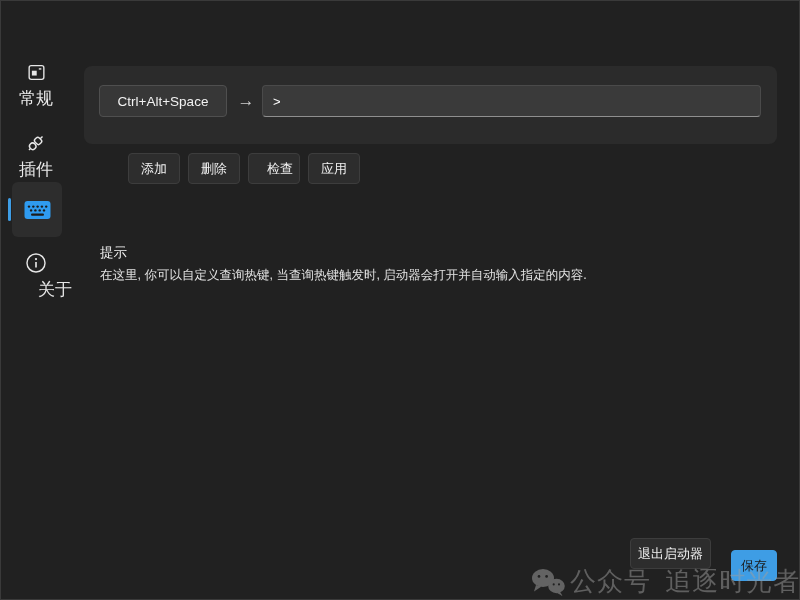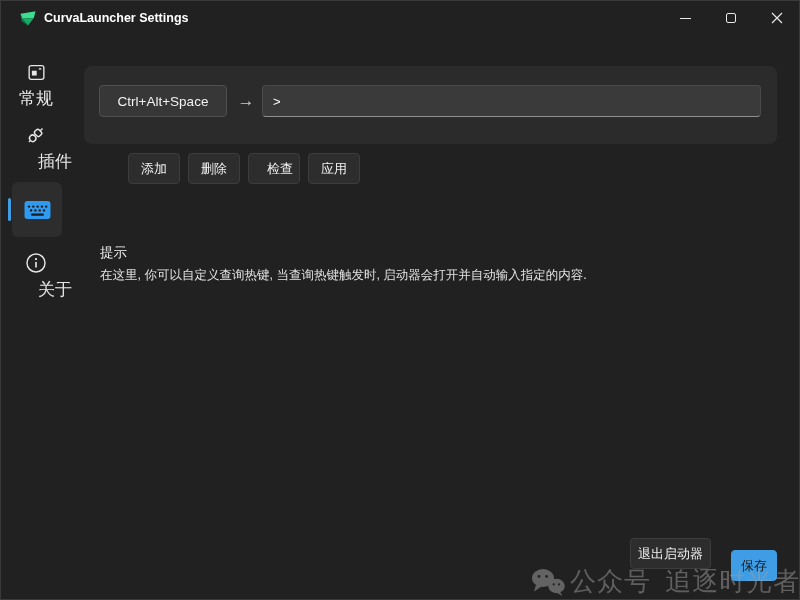--- a/index.html
+++ b/index.html
@@ -20,21 +20,21 @@
   .win-btn { position:absolute; top:0; width:46px; height:36px; display:flex; align-items:center; justify-content:center; }
   .btn-min { right:92px; } .btn-max { right:46px; } .btn-close { right:0; }
   .glyph-min { width:11px; height:1px; background:#e8e8e8; }
   .glyph-max { width:10px; height:10px; border:1px solid #e8e8e8; border-radius:2px; }
 
   
   .sidebar { position:absolute; left:0; top:36px; width:72px; bottom:0; }
   .nav-item { position:absolute; left:0; width:72px; text-align:center; cursor:default; }
   .nav-label { font-size:17px; color:#e8e8e8; margin-top:4px; display:block; }
   .nav-general  { top:26px; }
-  .nav-plugins  { top:88px;text-align:right; }
+  .nav-plugins  { top:96px; }
   .nav-about    { top:216px;text-align:right; }
   .nav-selected {
     position:absolute; left:12px; top:146px; width:50px; height:55px;
     background:#2d2d2d; border-radius:6px; display:flex; align-items:center; justify-content:center;
   }
   .sel-pill {
     position:absolute; left:8px; top:162px; width:3px; height:23px;
     background:#3e9de5; border-radius:2px;
   }
 
@@ -87,41 +87,20 @@
   .wm-icon { width:36px; height:32px; opacity:.55; margin-right:4px; }
   .wm-text { font-size:26px; color:rgba(158,158,158,.5); letter-spacing:1px; word-spacing:6px; white-space:pre; }
 
   svg { display:block; }
 </style>
 </head>
 <body>
 
 <div class="window">
 
-  <div class="titlebar">
-    <div class="app-logo">
-      <svg viewBox="0 0 24 24" width="20" height="20">
-        <path d="M3 7 L21 4 L19 12 L5 13 Z" fill="#3edc8e"></path>
-        <path d="M5 13 L19 12 L12 21 Z" fill="#17ab66"></path>
-        <path d="M3 7 L5 13 L12 21 L4.5 16 Z" fill="#0f7a49"></path>
-      </svg>
-    </div>
-    <span class="app-title">CurvaLauncher Settings</span>
-    <div class="win-btn btn-min">
-      <div class="glyph-min"></div>
-    </div>
-    <div class="win-btn btn-max">
-      <div class="glyph-max"></div>
-    </div>
-    <div class="win-btn btn-close">
-      <svg width="12" height="12" viewBox="0 0 12 12">
-        <path d="M1 1 L11 11 M11 1 L1 11" stroke="#e8e8e8" stroke-width="1.2"></path>
-      </svg>
-    </div>
-  </div>
 
   <div class="sidebar">
 
     <div class="nav-item nav-general">
       <svg width="21" height="21" viewBox="0 0 20 20" style="margin:0 auto;">
         <rect x="3" y="3.5" width="14" height="13" rx="2" fill="none" stroke="#e6e6e6" stroke-width="1.3"></rect>
         <rect x="5.6" y="8.3" width="4.6" height="4.6" fill="#e6e6e6"></rect>
         <line x1="12.2" y1="6.6" x2="14.6" y2="6.6" stroke="#e6e6e6" stroke-width="1.3"></line>
       </svg>
       <span class="nav-label">常规</span>

